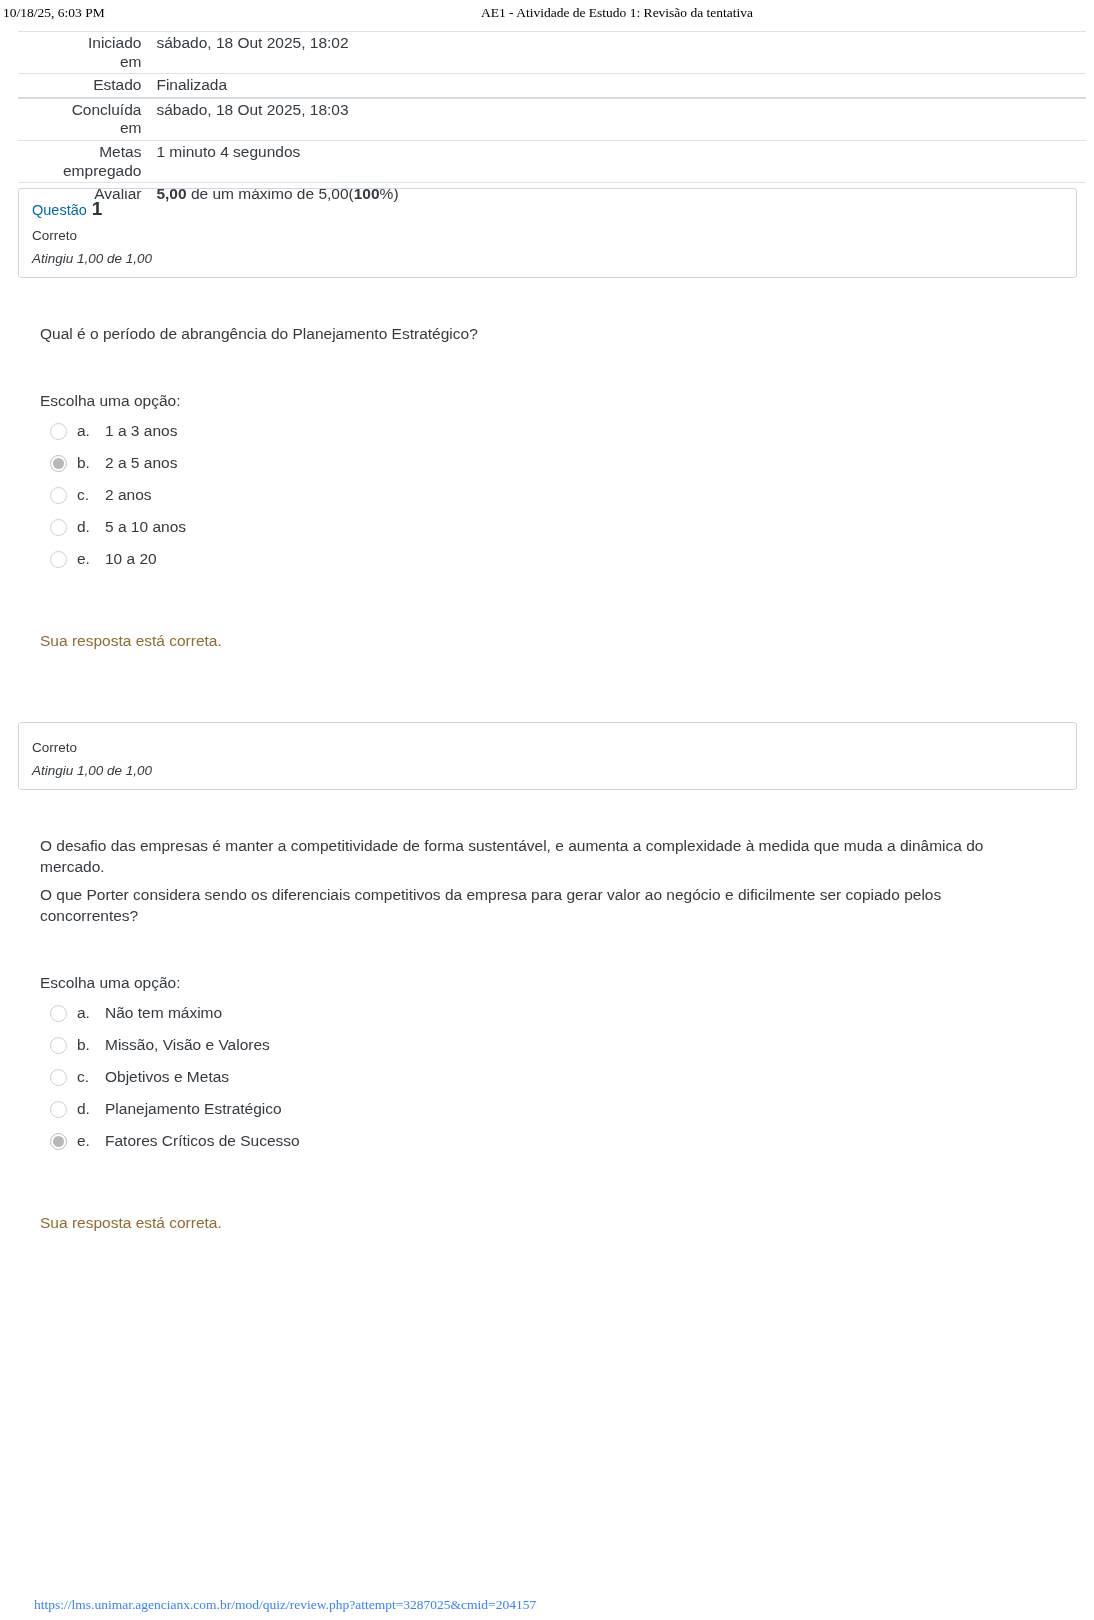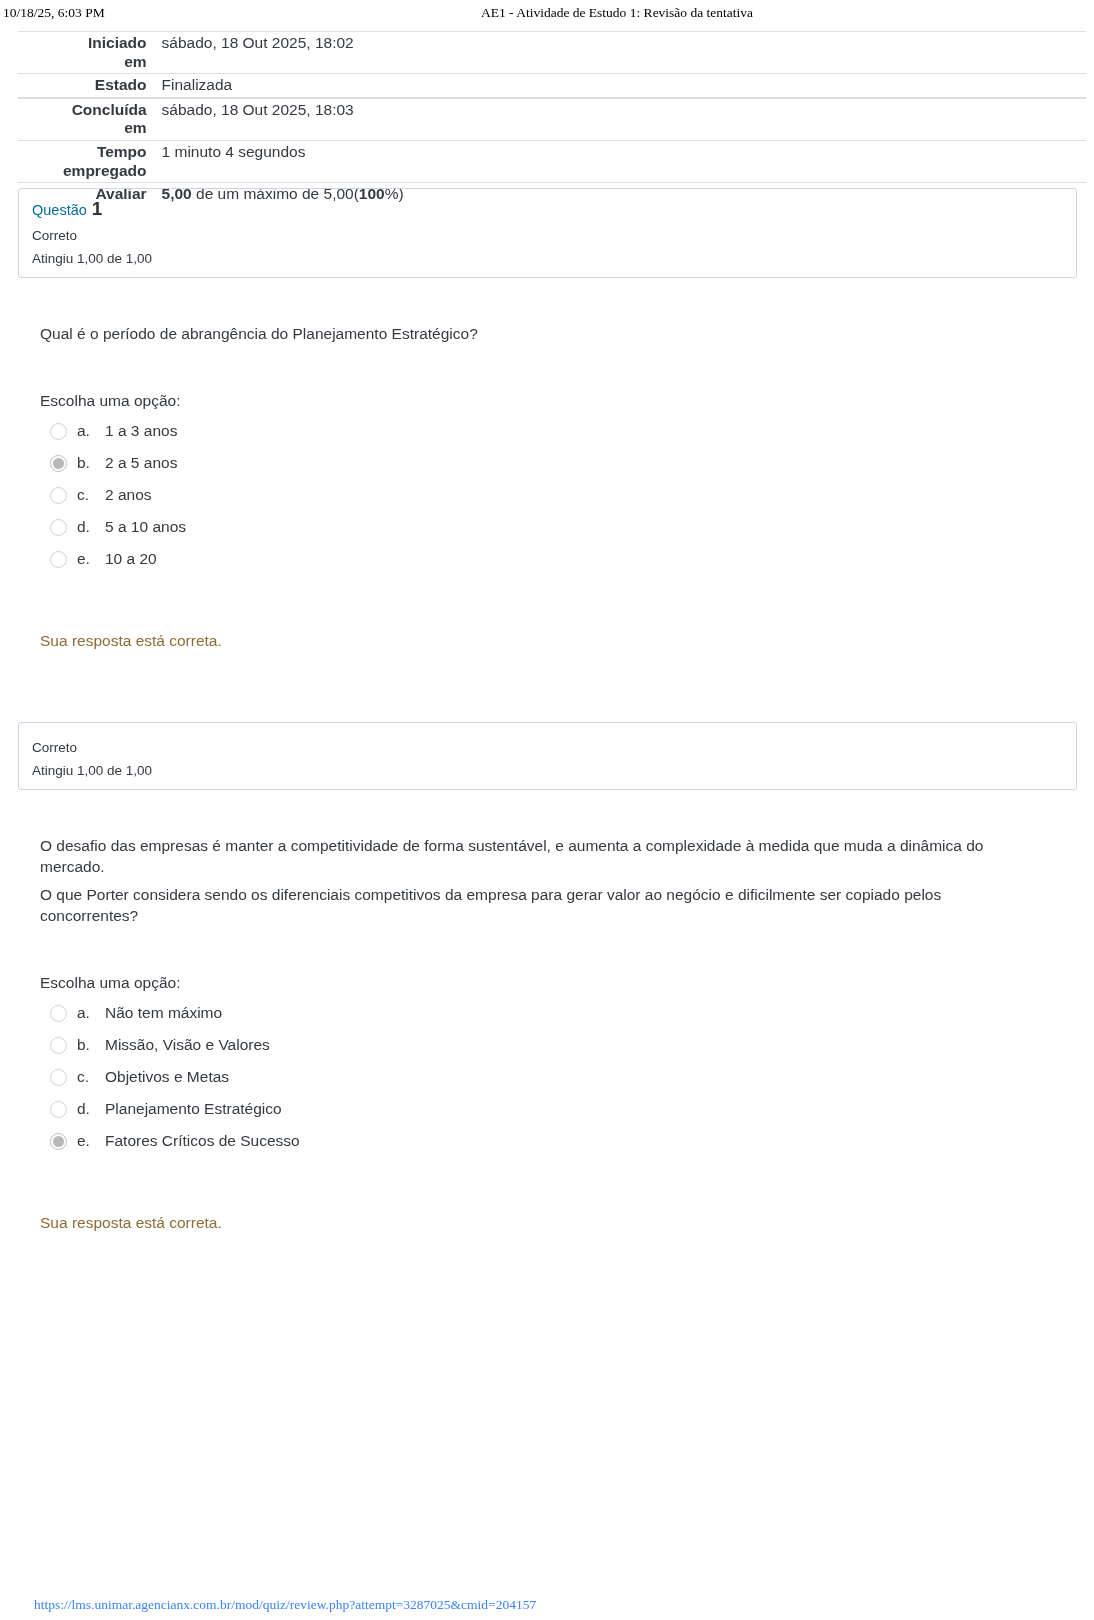--- a/index.html
+++ b/index.html
@@ -16,30 +16,30 @@
   .print-footer { position:absolute; bottom:7px; left:0; width:100%; height:20px;
     font-family:"Liberation Serif", serif; font-size:13.5px; color:#3b82f6;margin-left:32px; }
   .pf-url { position:absolute; left:2px; bottom:0; }
   .pf-page { position:absolute; right:4px; bottom:0; }
   
   .summary { position:absolute; top:31px; left:18px; width:1068px;
     border-collapse:collapse; font-size:15.5px; }
   .summary tr { border-top:1px solid #dee2e6; }
   .summary tr.thick { border-top:2px solid #d7dce1; }
   .summary th { width:115px; padding:2px 15px 2px 45px; text-align:right;
-    font-weight:bold; vertical-align:top; line-height:1.2; }
+    font-weight:normal; vertical-align:top; line-height:1.2; }
   .summary td { padding:2px 0; vertical-align:top; line-height:1.2; }
   
   .questions { position:absolute; top:188px; left:18px; width:1059px; }
   .question { margin-bottom:72px; }
   .q-info { border:1px solid #ccd5e0; border-radius:3px; padding:9px 13px 11px 13px; }
   .q-title { font-size:14.5px; color:#0369a1; }
   .q-no { font-size:19px; font-weight:bold; color:#30353a; margin-left:5px; }
   .q-state { font-size:13.5px; margin-top:8px; }
-  .q-grade { font-size:13.5px; margin-top:8px; }
+  .q-grade { font-size:13.5px; margin-top:8px;font-style:italic; }
   .q-body { margin-left:22px; margin-top:46px; width:985px; font-size:15.5px; }
   .q-body p { line-height:1.32; margin-bottom:8px; }
   .prompt { margin-left:22px; margin-top:48px; font-size:15.5px; }
   .options { margin-left:32px; margin-top:5px; }
   .option { display:flex; align-items:center; height:32px; }
   .radio { width:17px; height:17px; border-radius:50%; background:#fff;
     border:1.5px solid #cfcfcf; position:relative; flex:none; }
   .radio.selected { border-color:#bdbdbd; }
   .radio.selected::after { content:""; position:absolute; inset:2px;
     border-radius:50%; background:#b8b8b8; }
@@ -65,21 +65,21 @@
     </tr>
     <tr>
       <th>Estado</th>
       <td>Finalizada</td>
     </tr>
     <tr class="thick">
       <th>Concluída em</th>
       <td>sábado, 18 Out 2025, 18:03</td>
     </tr>
     <tr>
-      <th>Tempo empregado</th>
+      <th>Metas empregado</th>
       <td>1 minuto 4 segundos</td>
     </tr>
     <tr>
       <th>Avaliar</th>
       <td><b>5,00</b><span> de um máximo de 5,00(</span><b>100</b><span>%)</span></td>
     </tr>
   </tbody>
     </table>
 
   <div class="questions">

